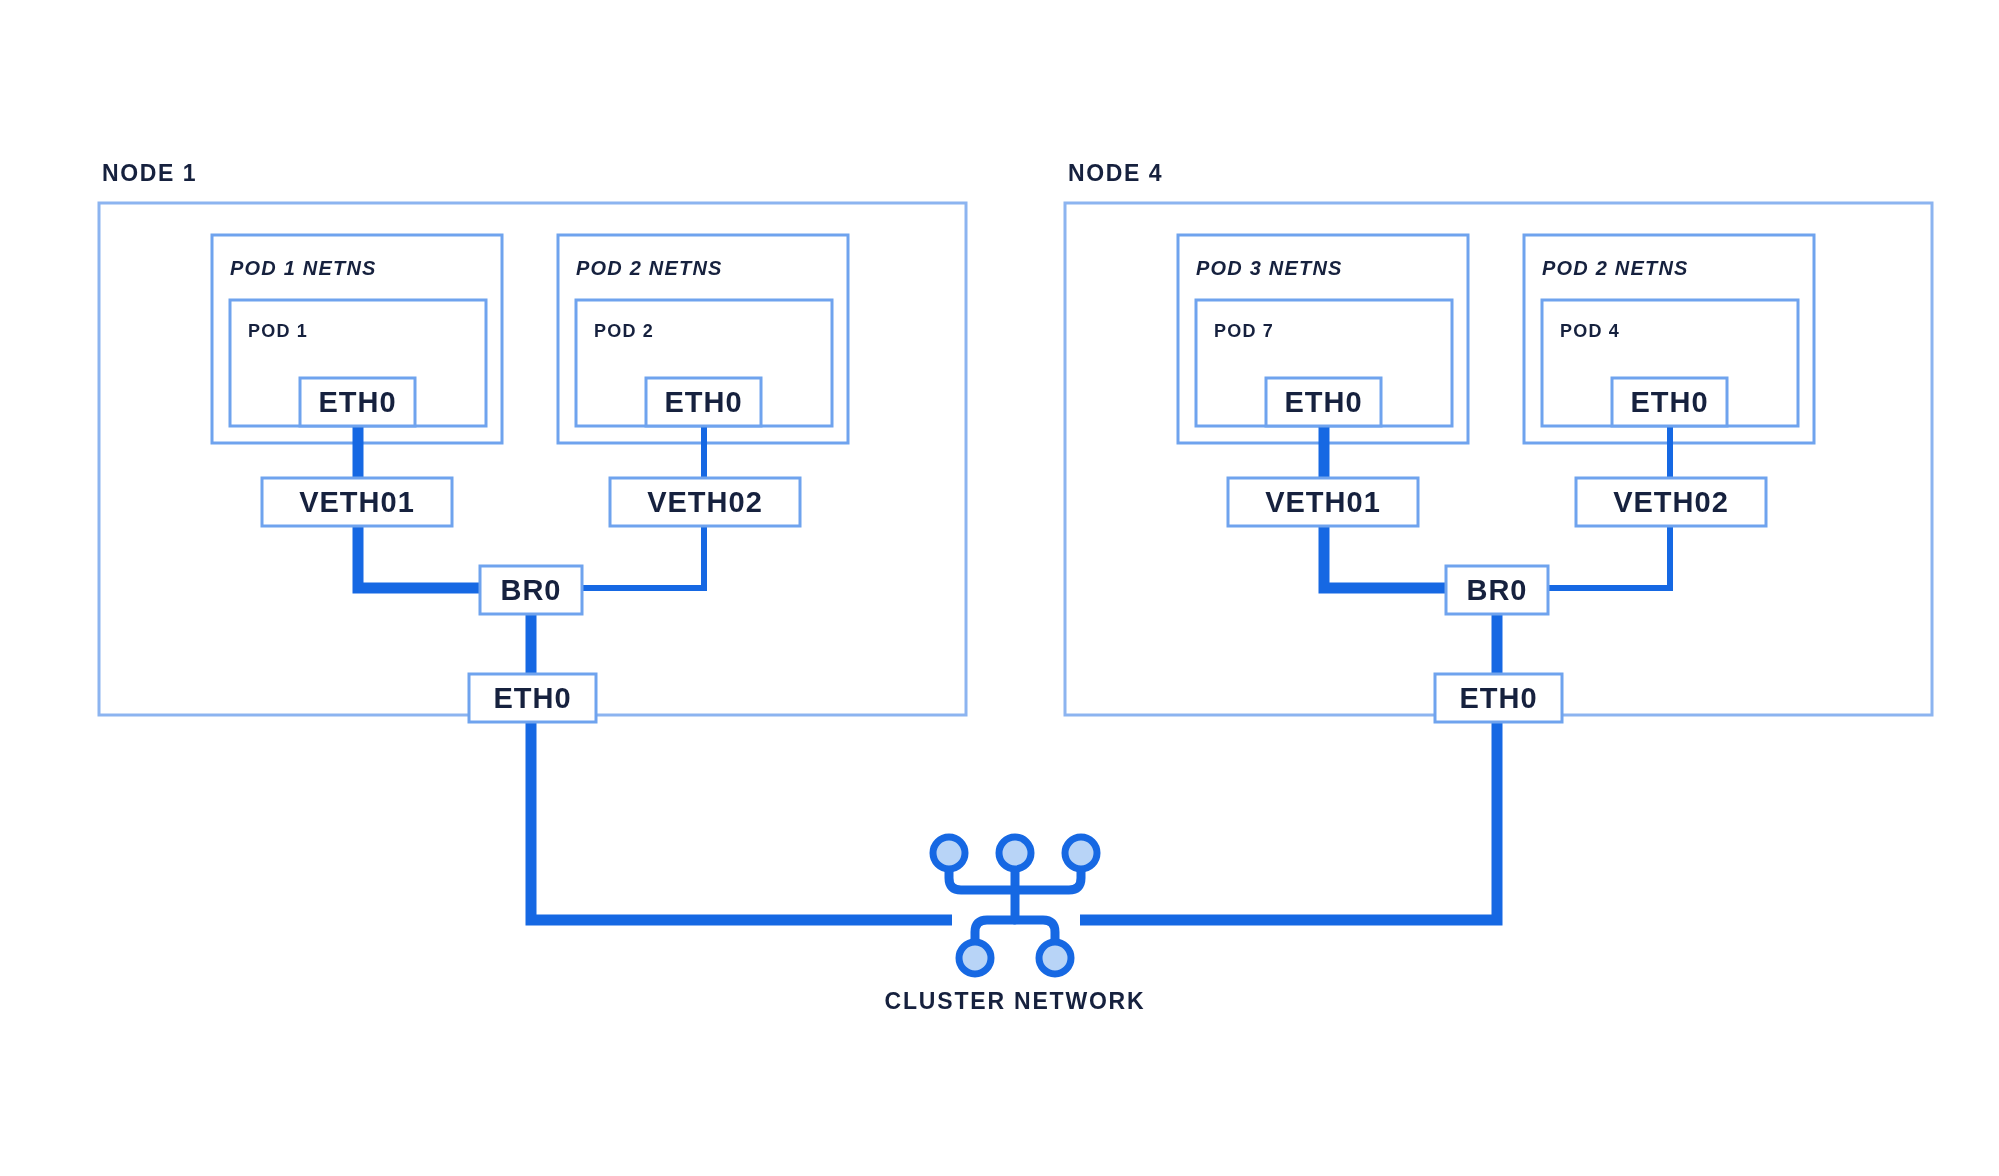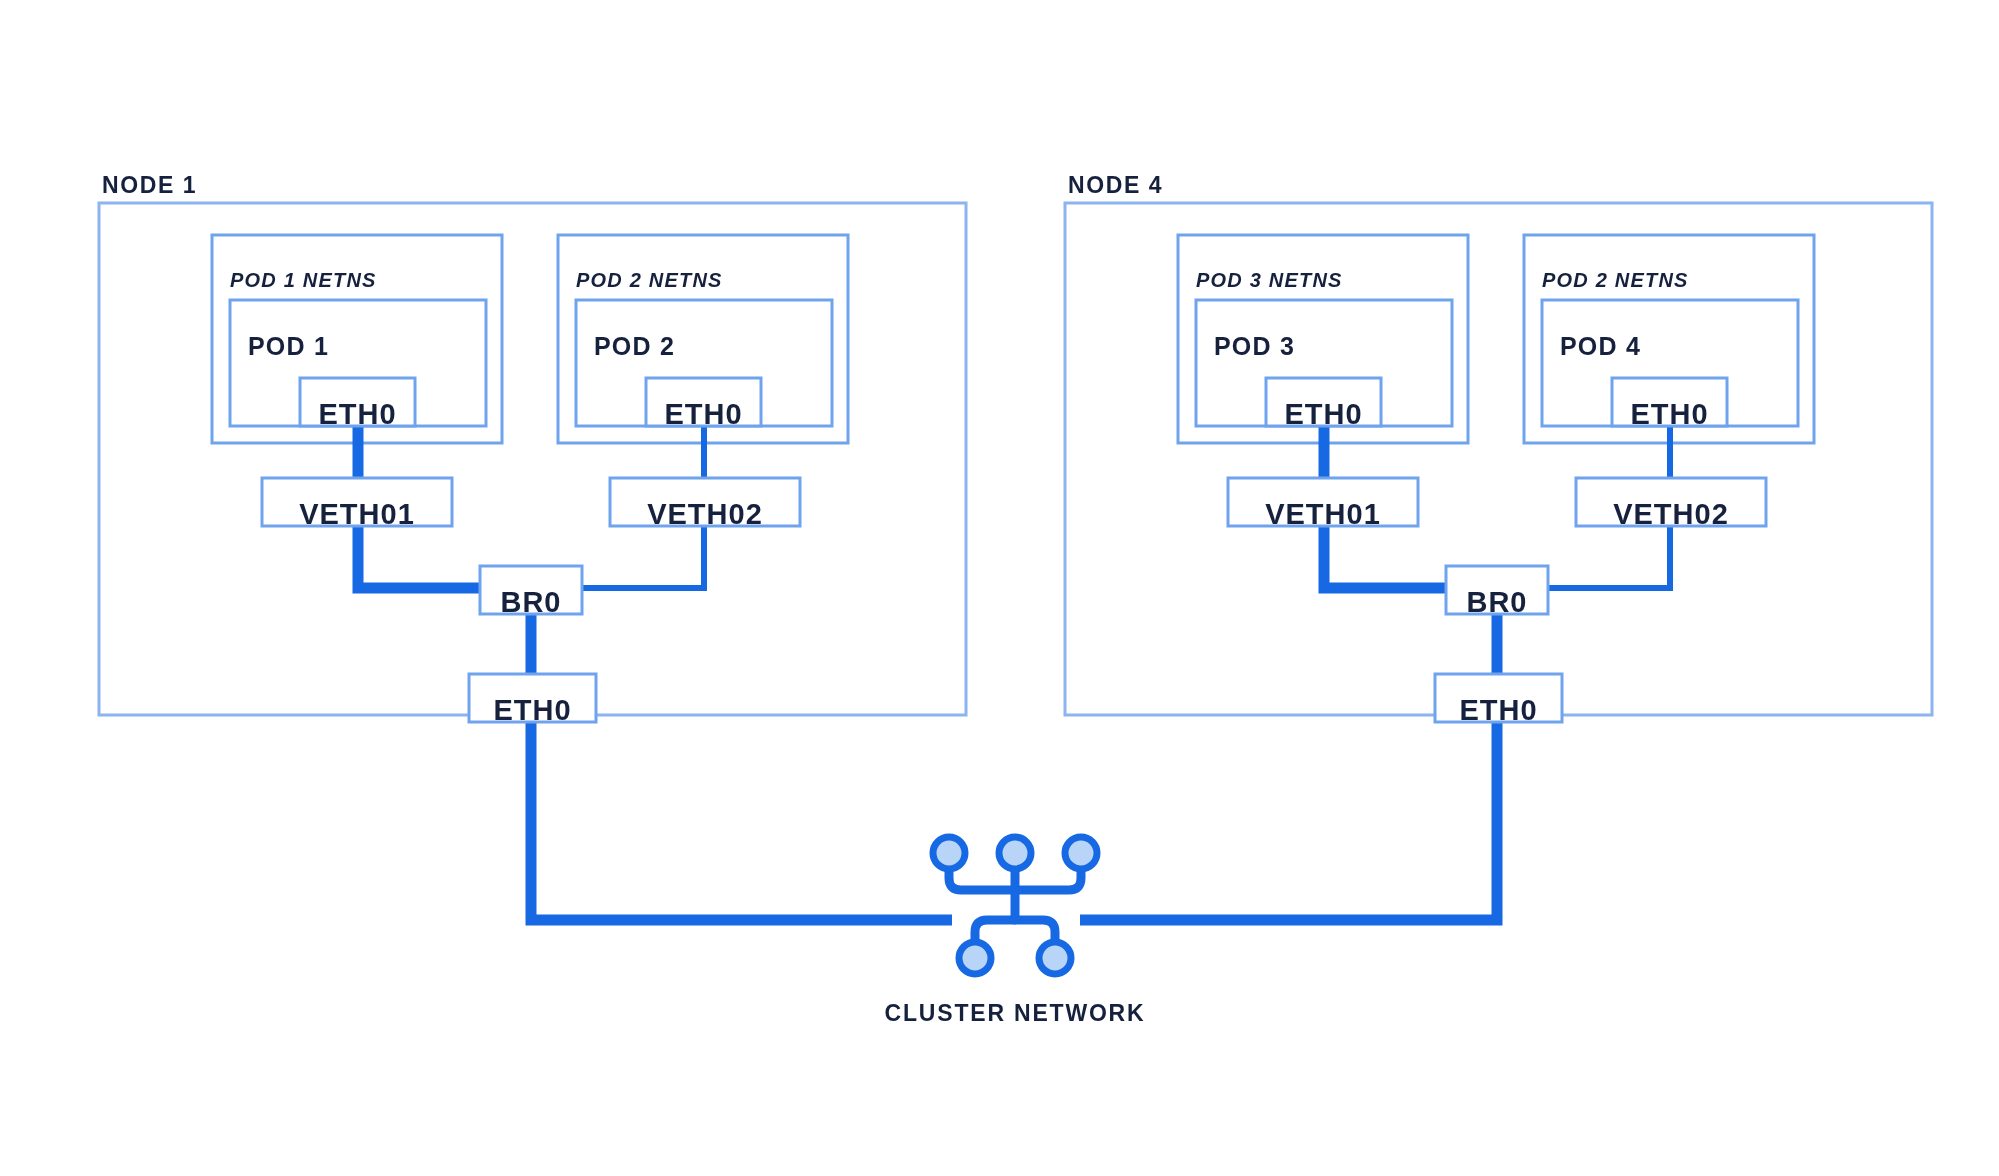--- a/index.html
+++ b/index.html
@@ -26,33 +26,32 @@
   }
   
   .lbl {
     position: absolute;
     color: #16213e;
     font-family: "Liberation Sans", sans-serif;
     font-weight: bold;
     letter-spacing: 0.8px;
     white-space: nowrap;
     line-height: 1;
-    margin-top: 12px;
   }
   .node-title {
     font-size: 23px;
     letter-spacing: 1.6px;
   }
   .netns-title {
     font-size: 20px;
     letter-spacing: 1.2px;
     font-style: italic;
   }
   .pod-title {
-    font-size: 25px;
+    font-size: 18px;
     letter-spacing: 1.2px;
   }
   .box-label {
     font-size: 29px;
     letter-spacing: 1.0px;
     text-align: center;
   }
   .cluster-label {
     font-size: 23px;
     letter-spacing: 1.8px;
@@ -156,21 +155,21 @@
 
   <div class="lbl netns-title" style="left:576px; top:258px;">POD 2 NETNS</div>
   <div class="lbl pod-title" style="left:594px; top:322px;">POD 2</div>
   <div class="lbl box-label" style="left:646px; top:378px; width:115px; height:48px; display:flex; align-items:center; justify-content:center;">ETH0</div>
   <div class="lbl box-label" style="left:610px; top:478px; width:190px; height:48px; display:flex; align-items:center; justify-content:center;">VETH02</div>
 
   <div class="lbl box-label" style="left:480px; top:566px; width:102px; height:48px; display:flex; align-items:center; justify-content:center;">BR0</div>
   <div class="lbl box-label" style="left:469px; top:674px; width:127px; height:48px; display:flex; align-items:center; justify-content:center;">ETH0</div>
 
   <div class="lbl netns-title" style="left:1196px; top:258px;">POD 3 NETNS</div>
-  <div class="lbl pod-title" style="left:1214px; top:322px;">POD 3</div>
+  <div class="lbl pod-title" style="left:1214px; top:322px;">POD 7</div>
   <div class="lbl box-label" style="left:1266px; top:378px; width:115px; height:48px; display:flex; align-items:center; justify-content:center;">ETH0</div>
   <div class="lbl box-label" style="left:1228px; top:478px; width:190px; height:48px; display:flex; align-items:center; justify-content:center;">VETH01</div>
 
   <div class="lbl netns-title" style="left:1542px; top:258px;">POD 2 NETNS</div>
   <div class="lbl pod-title" style="left:1560px; top:322px;">POD 4</div>
   <div class="lbl box-label" style="left:1612px; top:378px; width:115px; height:48px; display:flex; align-items:center; justify-content:center;">ETH0</div>
   <div class="lbl box-label" style="left:1576px; top:478px; width:190px; height:48px; display:flex; align-items:center; justify-content:center;">VETH02</div>
 
   <div class="lbl box-label" style="left:1446px; top:566px; width:102px; height:48px; display:flex; align-items:center; justify-content:center;">BR0</div>
   <div class="lbl box-label" style="left:1435px; top:674px; width:127px; height:48px; display:flex; align-items:center; justify-content:center;">ETH0</div>

